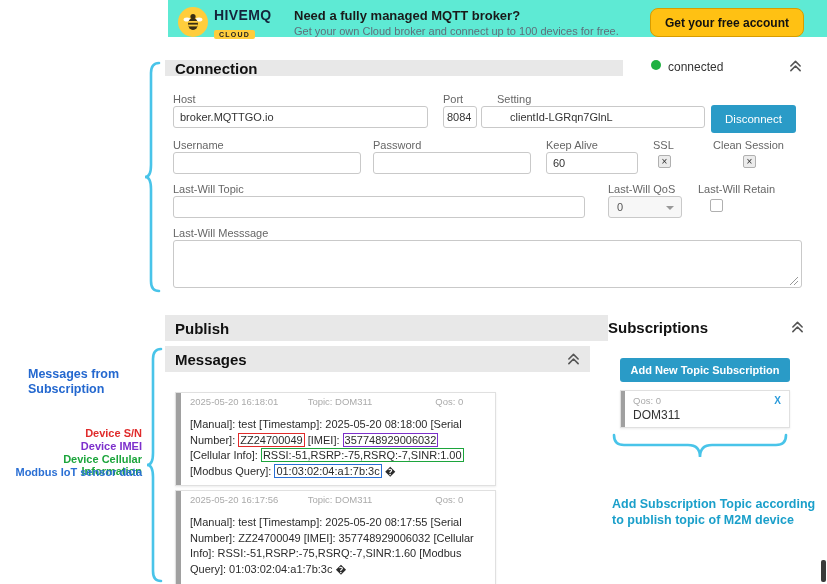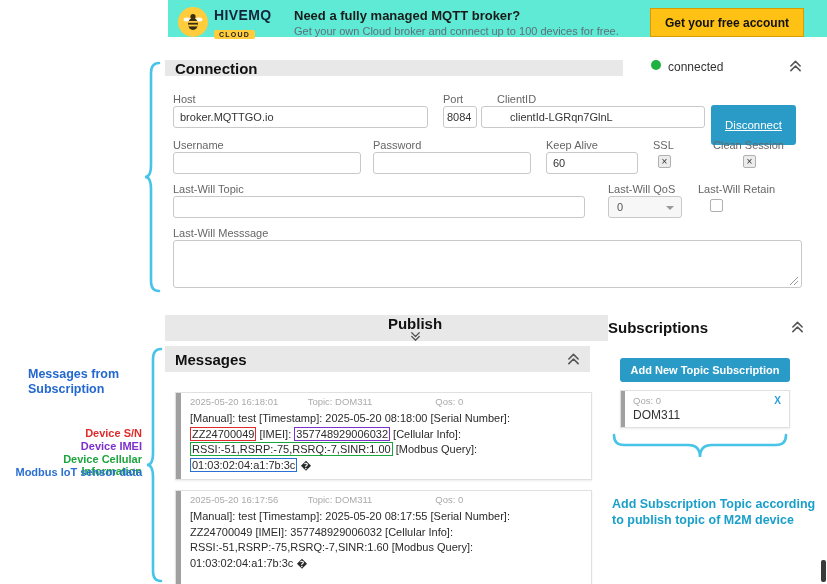--- a/index.html
+++ b/index.html
@@ -11,21 +11,21 @@
   .banner { left:168px; top:0; width:667px; height:37px; background:#5eead4; }
   .logo-circle { position:absolute; left:10px; top:7px; width:30px; height:30px; border-radius:50%;
                  background:#ffcd3c; display:flex; align-items:center; justify-content:center; }
   .brand-wrap { position:absolute; left:46px; top:7px; }
   .brand-name { font-size:14px; font-weight:bold; color:#14243c; letter-spacing:.4px; }
   .brand-sub { display:inline-block; margin-top:2px; background:#ffcd3c; color:#222; font-size:7px;
                font-weight:bold; letter-spacing:1.2px; padding:1px 5px; border-radius:2px; }
   .banner-headline { position:absolute; left:126px; top:8px; font-size:13px; font-weight:bold; color:#1a1a1a; }
   .banner-subline { position:absolute; left:126px; top:25px; font-size:11px; color:#5f6f7a; }
   .cta-btn { position:absolute; right:31px; top:8px; height:29px; padding:0 14px; background:#ffc113;
-             border:1px solid #d79c00; border-radius:0; font-size:12px; font-weight:bold; color:#111;
+             border:1px solid #d79c00; border-radius:8px; font-size:12px; font-weight:bold; color:#111;
              font-family:inherit; cursor:pointer; }
 
   
   .sec-title { font-weight:bold; font-size:15px; color:#111; }
   .gray-h { background:#e8e8e8; display:flex; align-items:center; padding:0 10px; }
   .chev { display:block; }
   .chev polyline { fill:none; stroke:#555; stroke-width:1.7; stroke-linecap:round; stroke-linejoin:round; }
 
   
   .conn-panel { left:165px; top:60px; width:645px; height:235px; background:#fff; }
@@ -47,27 +47,27 @@
   .cbox.empty { background:#fff; }
   .fselect { position:absolute; width:74px; height:22px; border:1px solid #c9c9c9; border-radius:3px;
              background:#f7f7f7; font-size:11px; color:#555; line-height:20px; padding-left:8px; cursor:pointer; }
   .fselect .caret { position:absolute; right:7px; top:9px; width:0; height:0;
                     border-left:4px solid transparent; border-right:4px solid transparent; border-top:4px solid #999; }
   .ftextarea { position:absolute; border:1px solid #c9c9c9; border-radius:3px; resize:none;
                font-family:inherit; font-size:11px; padding:4px 6px; }
   .resize-corner { position:absolute; pointer-events:none; }
 
   
-  .msg-card { position:absolute; left:175px; width:417px; background:#fff; border:1px solid #e0e0e0;
+  .msg-card { position:absolute; left:175px; width:321px; background:#fff; border:1px solid #e0e0e0;
               box-shadow:0 1px 2px rgba(0,0,0,.08); padding:3px 18px 6px 14px; overflow:hidden; }
   .msg-strip { position:absolute; left:0; top:0; bottom:0; width:5px; background:#a0a0a0; }
   .msg-meta { font-size:9.5px; color:#aaa; white-space:nowrap; }
   .msg-meta .t1 { display:inline-block; width:115px; }
   .msg-meta .t2 { display:inline-block; width:125px; }
-  .msg-body { font-size:11px; color:#2b2b2b; line-height:15.5px; margin-top:4px; word-wrap:break-word; }
+  .msg-body { font-size:11px; color:#2b2b2b; line-height:15.5px; margin-top:10px; word-wrap:break-word; }
   .hl { border:1.5px solid; padding:0 1px; }
   .hl-red { border-color:#e02b2b; }
   .hl-purple { border-color:#7d30cc; }
   .hl-green { border-color:#1ca53c; }
   .hl-blue { border-color:#2a6fd4; }
 
   
   .sub-header { left:608px; top:313px; width:202px; height:28px; background:#fff; display:flex;
                 align-items:center; justify-content:space-between; padding-right:6px; }
   .sub-card { position:absolute; left:620px; top:390px; width:170px; height:38px; background:#fff;
@@ -123,23 +123,23 @@
           <polyline points="2,6 7,1 12,6"></polyline>
             <polyline points="2,11 7,6 12,11"></polyline>
         </svg>
       </div>
     </div>
 
     <span class="flabel" style="left:8px; top:33px;">Host</span>
     <input class="finput" style="left: 8px; top: 46px; width: 255px;" value="broker.MQTTGO.io">
     <span class="flabel" style="left:278px; top:33px;">Port</span>
     <input class="finput small" style="left: 278px; top: 46px; width: 34px;" value="8084">
-    <span class="flabel" style="left:332px; top:33px;">ClientID</span>
+    <span class="flabel" style="left:332px; top:33px;">Setting</span>
     <input class="finput" style="left: 316px; top: 46px; width: 224px; padding-left: 28px;" value="clientId-LGRqn7GlnL">
-    <button class="teal-btn" style="position:absolute; left:546px; top:45px; width:85px; height:40px;text-decoration:underline;">Disconnect</button>
+    <button class="teal-btn" style="position:absolute; left:546px; top:45px; width:85px; height:28px;">Disconnect</button>
 
     <span class="flabel" style="left:8px; top:79px;">Username</span>
     <input class="finput" style="left: 8px; top: 92px; width: 188px;">
     <span class="flabel" style="left:208px; top:79px;">Password</span>
     <input class="finput" type="password" style="left: 208px; top: 92px; width: 158px;">
     <span class="flabel" style="left:381px; top:79px;">Keep Alive</span>
     <input class="finput" style="left: 381px; top: 92px; width: 92px;" value="60">
     <span class="flabel" style="left:488px; top:79px;">SSL</span>
     <span class="cbox" style="left:493px; top:95px;">×</span>
     <span class="flabel" style="left:548px; top:79px;">Clean Session</span>
@@ -156,21 +156,21 @@
     <span class="cbox empty" style="left:545px; top:139px;"></span>
 
     <span class="flabel" style="left:8px; top:167px;">Last-Will Messsage</span>
     <textarea class="ftextarea" style="left: 8px; top: 180px; width: 629px; height: 48px;"></textarea>
     <svg class="resize-corner" style="left:622px; top:214px;" width="12" height="12" viewBox="0 0 12 12">
       <line x1="3" y1="11" x2="11" y2="3" stroke="#999" stroke-width="1"></line>
       <line x1="7" y1="11" x2="11" y2="7" stroke="#999" stroke-width="1"></line>
     </svg>
   </div>
 
-  <div class="abs gray-h" style="left:165px; top:315px; width:500px; height:26px; justify-content:space-between;flex-direction:column;">
+  <div class="abs gray-h" style="left:165px; top:315px; width:500px; height:26px; justify-content:space-between;">
     <span class="sec-title">Publish</span>
     <svg class="chev" width="13" height="12" viewBox="0 0 14 12">
       <polyline points="2,1 7,6 12,1"></polyline>
         <polyline points="2,6 7,11 12,6"></polyline>
     </svg>
   </div>
 
   <div class="abs sub-header">
     <span class="sec-title">Subscriptions</span>
     <svg class="chev" width="13" height="12" viewBox="0 0 14 12">

